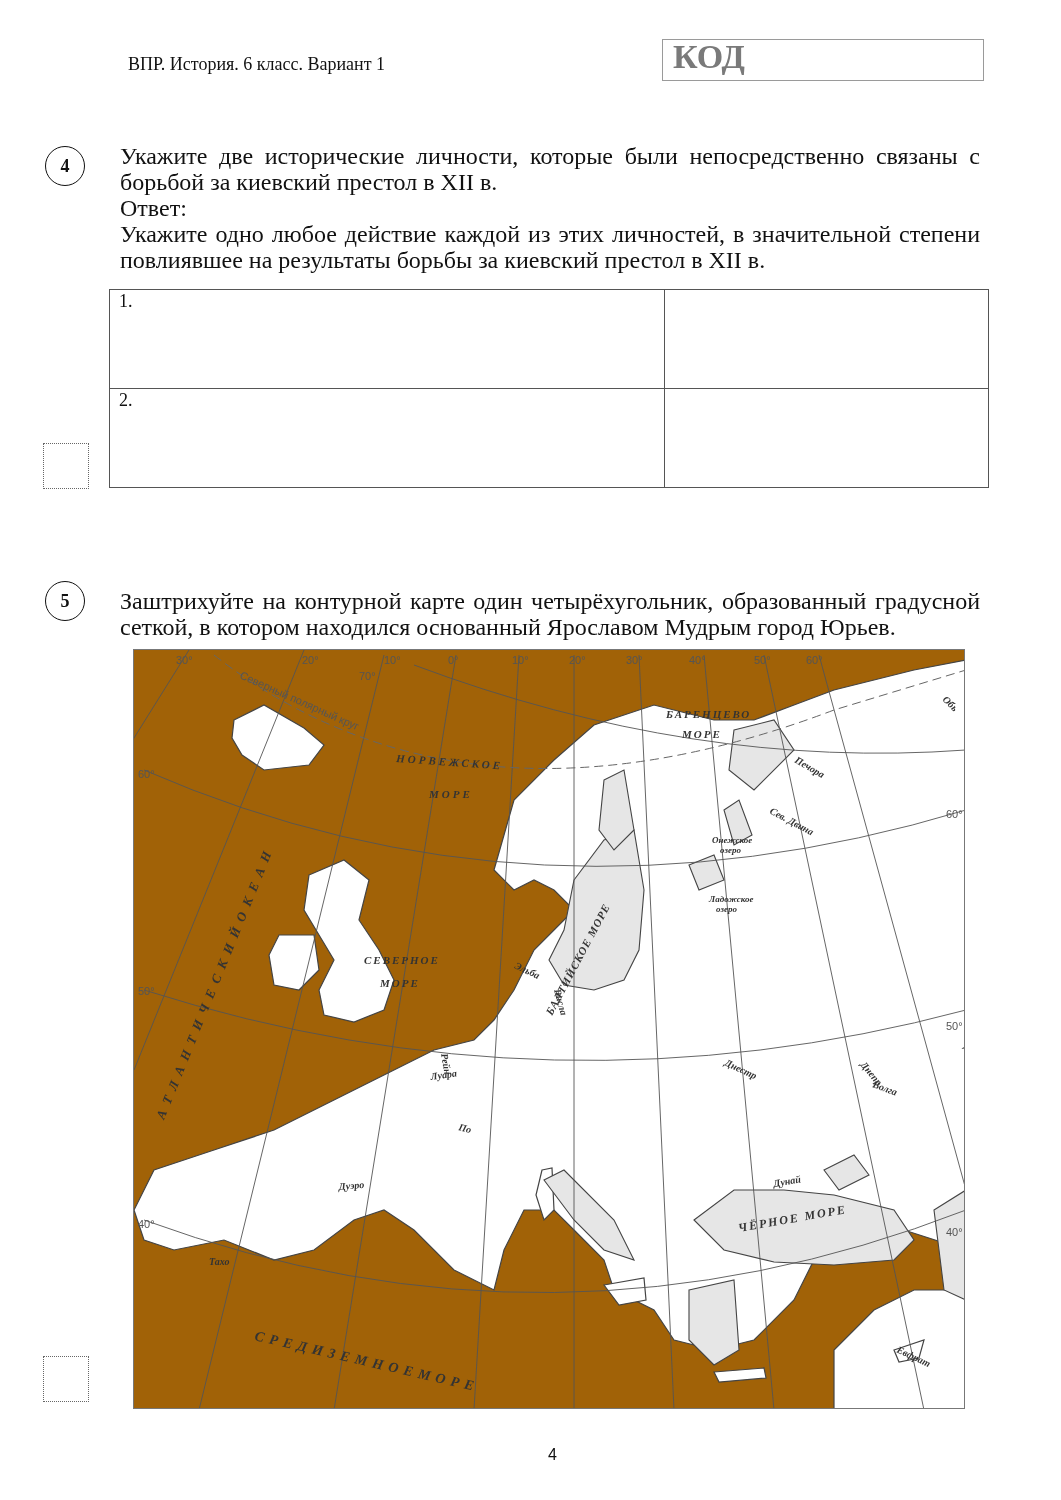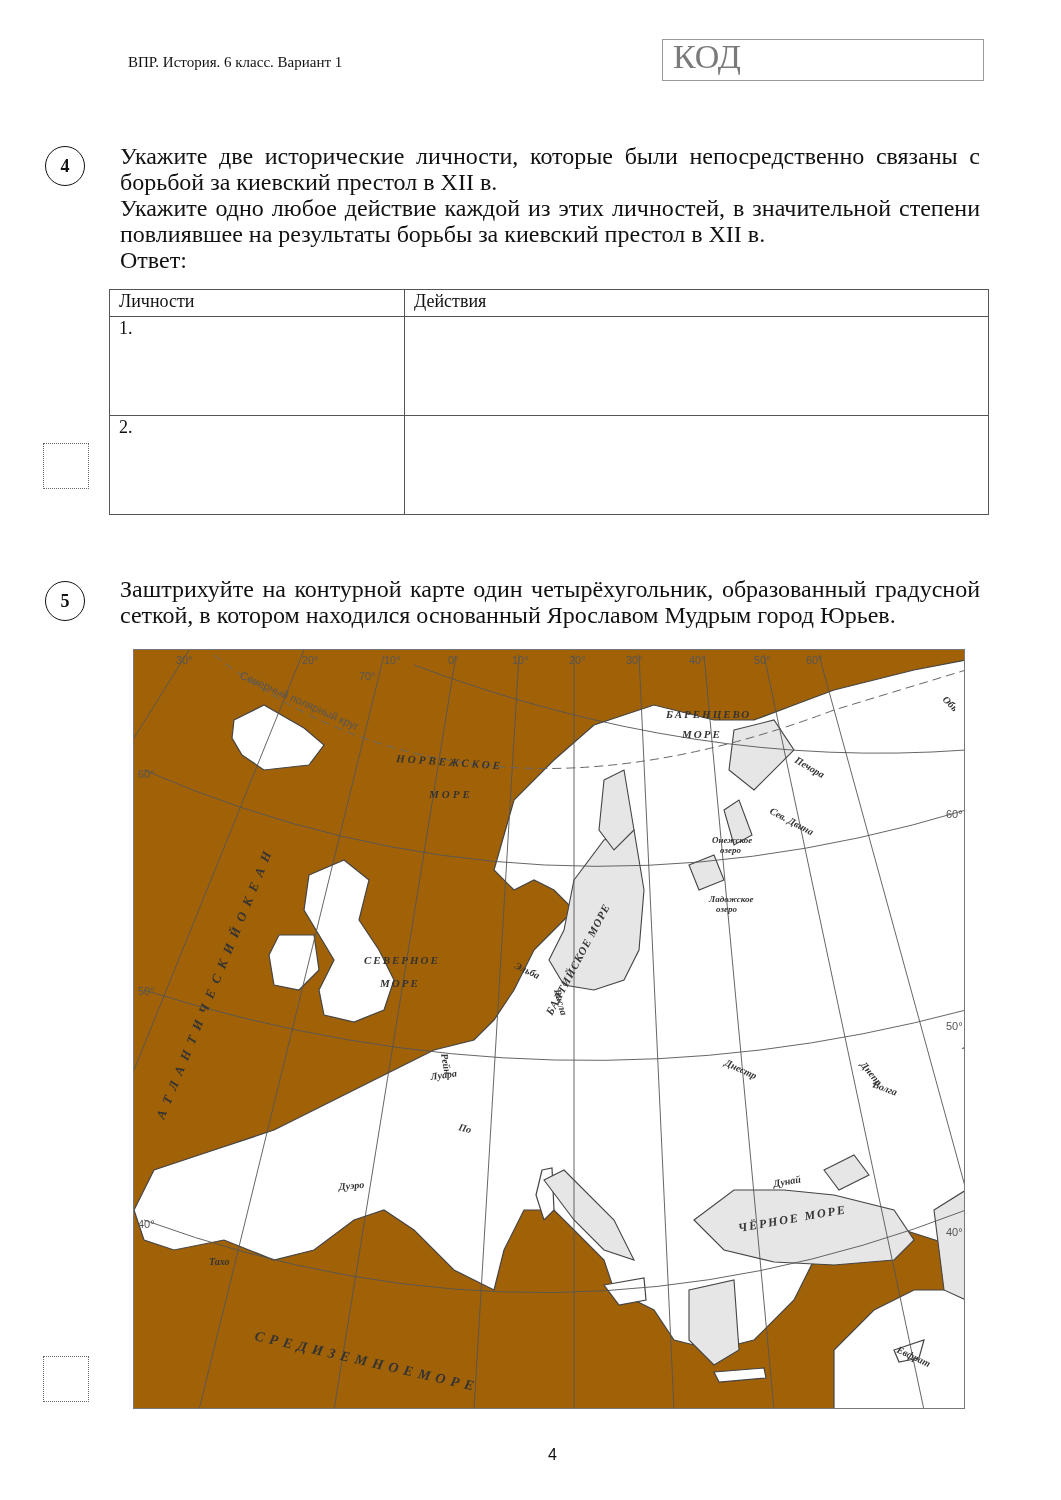--- a/index.html
+++ b/index.html
@@ -1,20 +1,20 @@
 <!DOCTYPE html>
 <html><head>
   <meta charset="utf-8">
   <style>
     html, body { margin: 0; padding: 0; background: #ffffff; }
     body { width: 1061px; height: 1500px; position: relative; overflow: hidden;
            font-family: "Liberation Serif", "DejaVu Serif", serif; color: #111; }
-    .header-title { position: absolute; left: 128px; top: 54px; font-size: 15px; }
+    .header-title { position: absolute; left: 128px; top: 54px; font-size: 18px; }
     .code-box { position: absolute; left: 662px; top: 39px; width: 322px; height: 42px;
-                border: 1.5px solid #9a9a9a; box-sizing: border-box; }
+                border: 1.5px solid #9a9a9a; box-sizing: border-box; font-weight: bold; }
     .code-box span { position: absolute; left: 10px; top: -2px; font-size: 34px; color: #7a7a7a; }
     .task-num { position: absolute; width: 40px; height: 40px; border: 1.5px solid #111;
                 border-radius: 50%; box-sizing: border-box; text-align: center;
                 line-height: 38px; font-weight: bold; font-size: 18px; }
     .task-text { position: absolute; left: 120px; width: 860px; font-size: 24px;
                  line-height: 26px; text-align: justify; }
     .task-text p { margin: 0; }
     .answer-table { position: absolute; left: 109px; top: 289px; width: 880px;
                     border-collapse: collapse; font-size: 18px; }
     .answer-table td, .answer-table th { border: 1.5px solid #555; vertical-align: top;
@@ -35,45 +35,41 @@
 <body>
 
 <div class="header-title">ВПР. История. 6 класс. Вариант 1</div>
 <div class="code-box">
   <span>КОД</span>
 </div>
 
 <div class="task-num" style="left:45px; top:146px;">4</div>
 <div class="task-text" style="top:143px;">
   <p>Укажите две исторические личности, которые были непосредственно связаны с борьбой за киевский престол в XII  в.</p>
+  <p>Ответ:</p>
   <p>Укажите одно любое действие каждой из этих личностей, в значительной степени повлиявшее на результаты борьбы за киевский престол в XII в.</p>
-  <p>Ответ:</p>
 </div>
 
 <table class="answer-table">
   <tbody>
-      <tr>
-    <th style="width:276px;">Личности</th>
-    <th>Действия</th>
-  </tr>
   <tr>
     <td>1.</td>
     <td></td>
   </tr>
   <tr>
     <td>2.</td>
     <td></td>
   </tr>
 </tbody>
   </table>
 
 <div class="score-box" style="left:43px; top:443px;"></div>
 
 <div class="task-num" style="left:45px; top:581px;">5</div>
-<div class="task-text" style="top:576px;">Заштрихуйте на контурной карте один четырёхугольник, образованный градусной сеткой, в котором находился основанный Ярославом Мудрым город Юрьев.</div>
+<div class="task-text" style="top:588px;">Заштрихуйте на контурной карте один четырёхугольник, образованный градусной сеткой, в котором находился основанный Ярославом Мудрым город Юрьев.</div>
 
 <div class="map">
   <svg width="832" height="760" viewBox="0 0 832 760" xmlns="http://www.w3.org/2000/svg">
 
     <g fill="#ffffff" stroke="#444" stroke-width="1.2">
 
       <path d="M100,70 L130,55 L170,78 L190,95 L175,115 L130,120 L108,105 L98,88 Z"></path>
 
       <path d="M330,150 L380,90 L430,60 L500,40 L560,50 L600,60 L640,40 L700,20 L760,10 L832,0 L832,760 L600,760 L560,740 L500,740 L450,700 L420,660 L400,640 L380,600 L360,580 L340,560 L300,520 L280,500 L260,480 L230,470 L200,470 L160,490 L110,500 L60,520 L20,540 L5,560 L0,600 L0,680 L40,700 L100,690 L160,680 L200,690 L250,700 L280,720 L300,760 L830,760 Z" fill="none" stroke="none"></path>
       <path d="M360,220 L380,150 L420,110 L460,75 L520,55 L580,70 L620,70 L660,55 L700,40 L740,30 L780,20 L832,10 L832,760 L700,760 L700,700 L740,660 L780,640 L832,640 L832,600 L770,580 L720,580 L680,610 L660,650 L620,690 L580,700 L540,690 L520,660 L480,640 L470,610 L440,580 L420,560 L390,560 L370,600 L360,640 L320,620 L280,580 L250,560 L220,570 L180,600 L140,610 L90,590 L40,600 L10,590 L0,560 L20,520 L80,500 L140,480 L200,450 L240,430 L300,400 L340,390 L360,370 L380,340 L400,300 L420,280 L440,260 L420,240 L400,230 L380,240 Z"></path>

